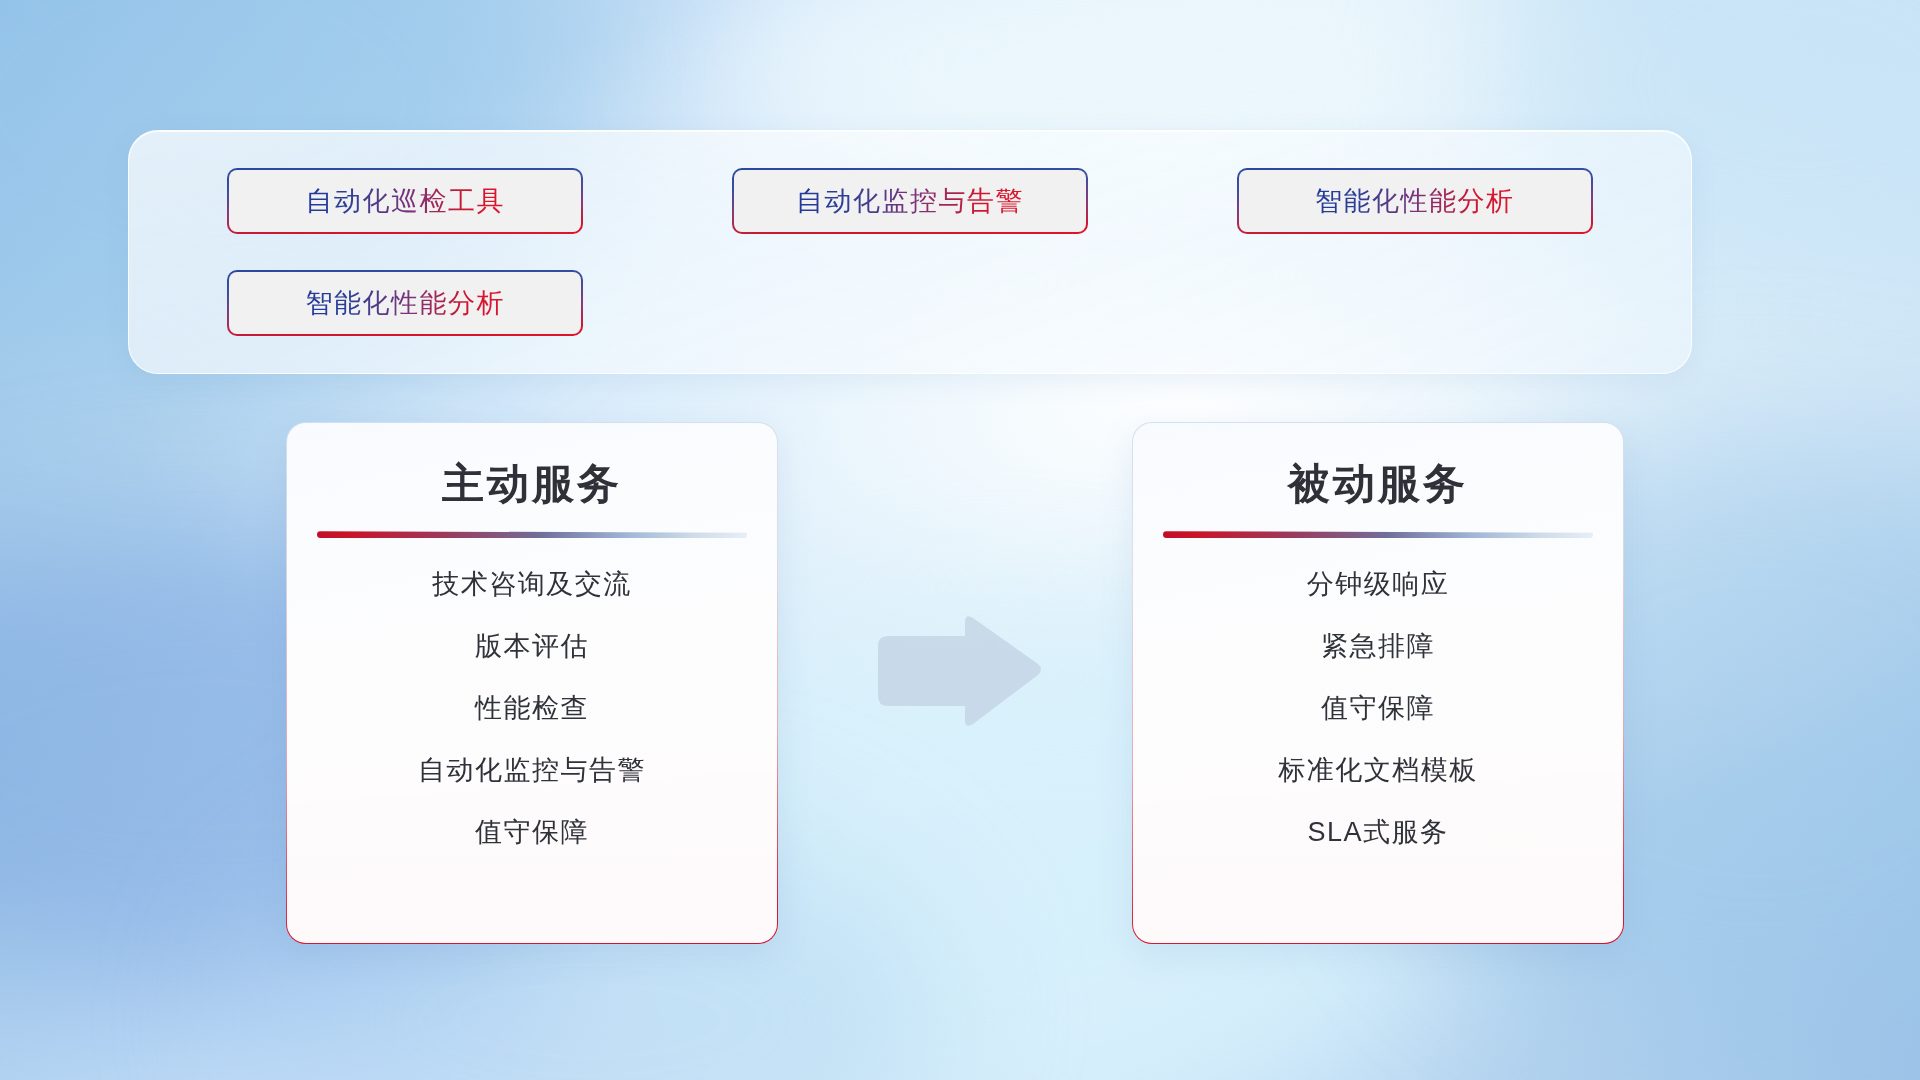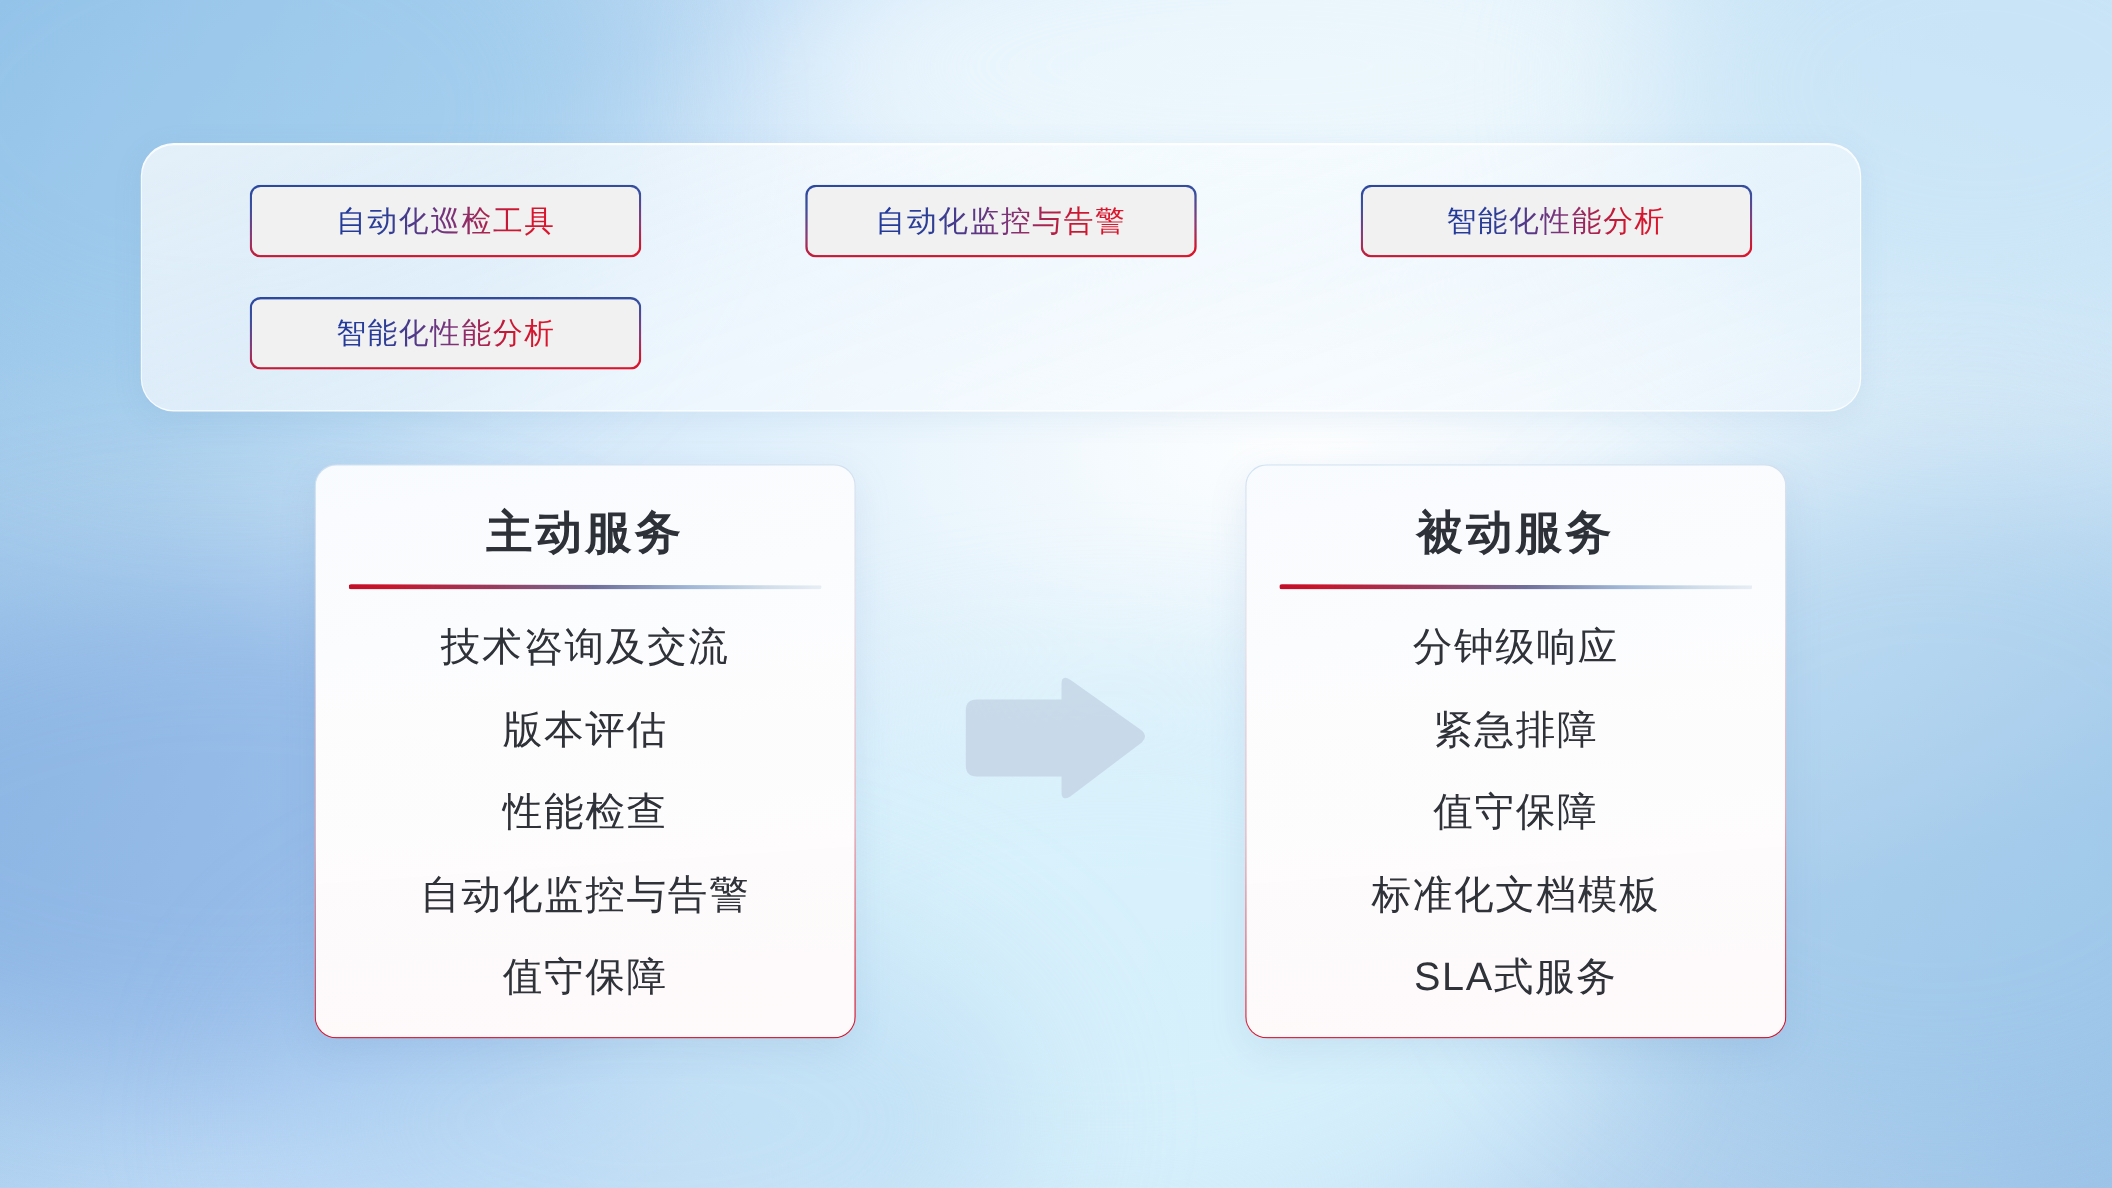--- a/index.html
+++ b/index.html
@@ -132,21 +132,21 @@
   }
   .card-list {
     margin-top: 28px;
     display: flex;
     flex-direction: column;
     align-items: center;
     gap: 26px;
     width: 100%;
   }
   .card-list-item {
-    font-size: 36px;
+    font-size: 27px;
     color: #2f3238;
     letter-spacing: 1.5px;
     font-weight: 400;
     white-space: nowrap;
   }
 
   
   #flow-arrow {
     position: absolute;
     left: 872px;

